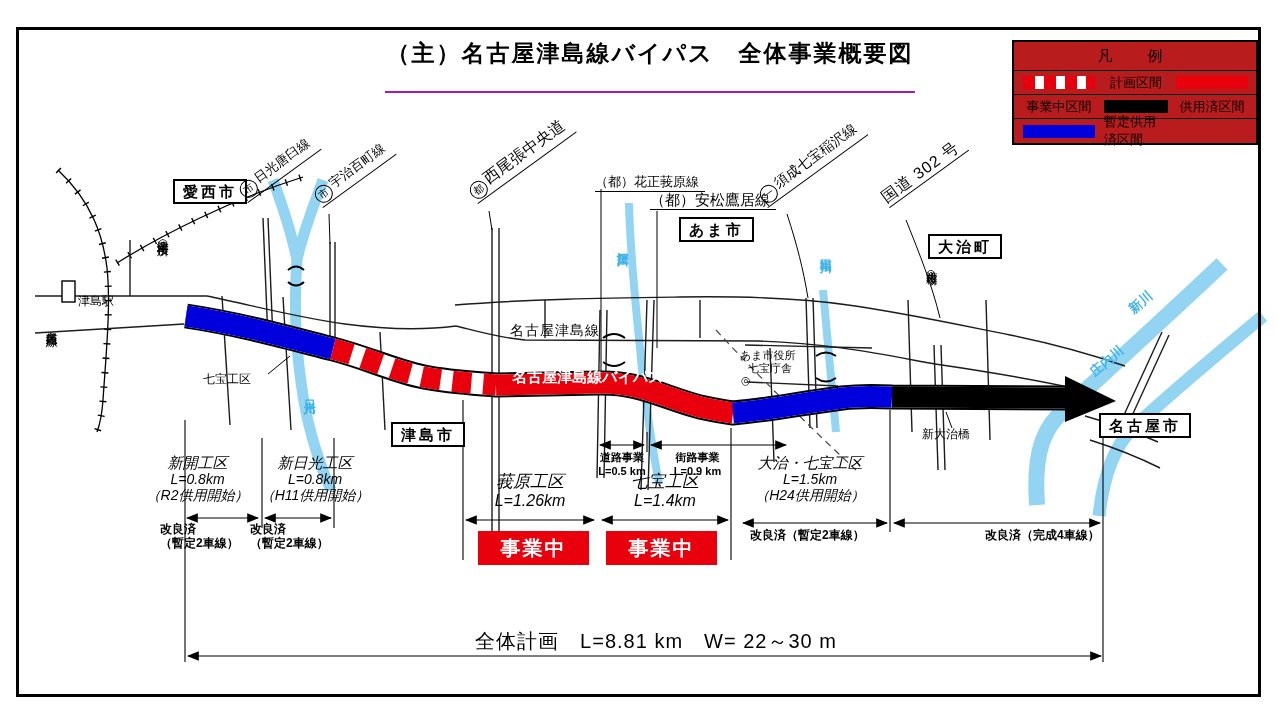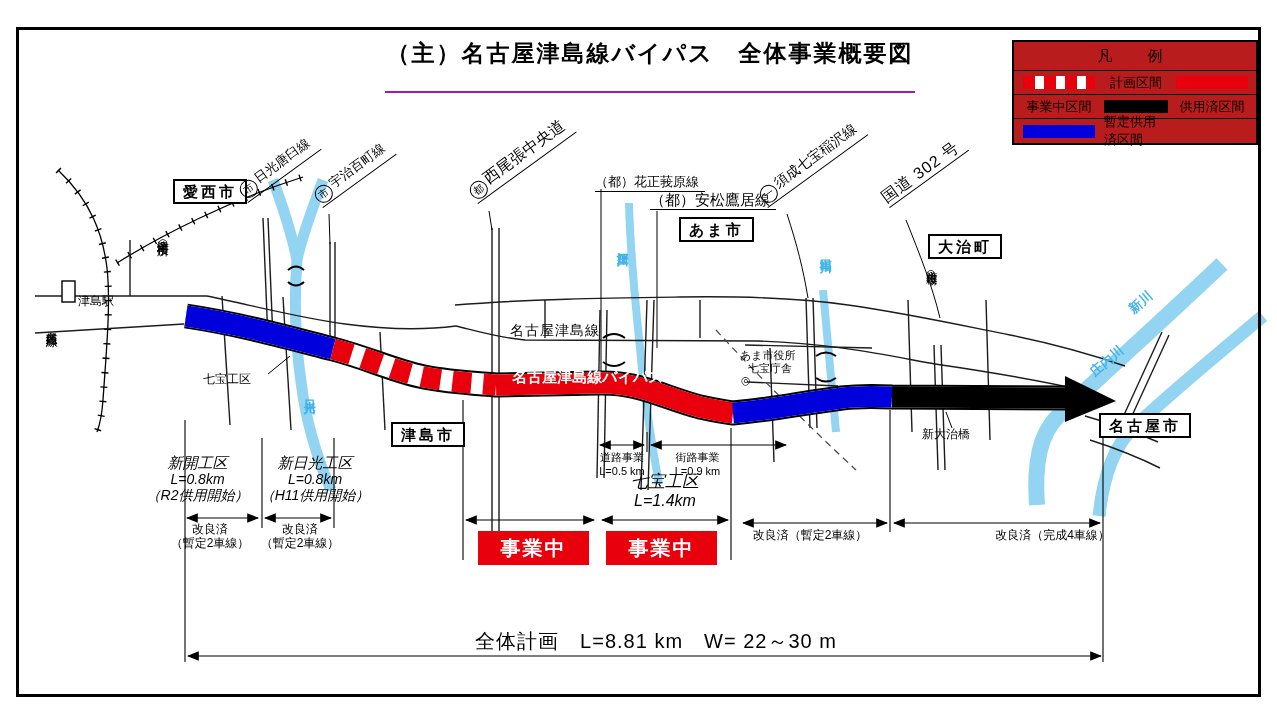--- a/index.html
+++ b/index.html
@@ -14,24 +14,24 @@
   .underl{border-bottom:1.4px solid #000;padding-bottom:1px;padding-right:6px;}
   .citybox{border:2px solid #000;background:#fff;font-weight:bold;font-size:15px;
            letter-spacing:3px;padding:2px 8px;}
   .riverlbl{color:#41b4e8;font-weight:bold;}
   .circ{display:inline-block;border:1.3px solid #000;border-radius:50%;width:16px;height:16px;
         line-height:16px;text-align:center;font-size:10px;vertical-align:-2px;margin-right:2px;font-weight:normal;}
   .secblock{text-align:center;font-size:14px;font-style:italic;}
   .secblock .nm{font-size:15px;}
   .secblock.big .nm{font-size:17px;}
   .secblock.big .ln{font-size:16px;}
-  .statusblock{text-align:center;font-size:12px;}
+  .statusblock{text-align:left;font-size:12px;font-weight:bold;}
   .badge{position:absolute;color:#fff;font-weight:bold;font-size:20px;text-align:center;
          letter-spacing:2px;}
-  .subproj{text-align:center;font-size:11px;font-weight:normal;line-height:1.3;}
+  .subproj{text-align:center;font-size:11px;font-weight:bold;line-height:1.3;}
   .title{position:absolute;left:385px;top:38px;width:530px;text-align:center;
          font-size:23px;font-weight:bold;letter-spacing:2px;padding-bottom:22px;
          border-bottom:2px solid #a21caf;}
   .total{position:absolute;left:386px;top:628px;width:540px;text-align:center;
          font-size:20px;letter-spacing:1px;}
   
   .legend{position:absolute;left:1012px;top:40px;width:246px;border:2.5px solid #000;
           background:#b91c1c;box-sizing:border-box;}
   .legend .hdr{height:28px;line-height:28px;text-align:center;font-size:15px;
                letter-spacing:10px;border-bottom:1.5px solid #000;}
@@ -245,24 +245,33 @@
   <div class="lbl secblock" style="left:140px;top:454px;width:115px;">
     <div class="nm">新開工区</div>
     <div class="ln">L=0.8km</div>
     <div>（R2供用開始）</div>
   </div>
   <div class="lbl secblock" style="left:255px;top:454px;width:120px;">
     <div class="nm">新日光工区</div>
     <div class="ln">L=0.8km</div>
     <div>（H11供用開始）</div>
   </div>
+  <div class="lbl secblock big" style="left:465px;top:472px;width:130px;">
+    <div class="nm">莪原工区</div>
+    <div class="ln">L=1.26km</div>
+  </div>
   <div class="lbl secblock big" style="left:600px;top:472px;width:130px;">
     <div class="nm">七宝工区</div>
     <div class="ln">L=1.4km</div>
   </div>
+  <div class="lbl secblock" style="left:745px;top:454px;width:130px;">
+    <div class="nm">大治・七宝工区</div>
+    <div class="ln">L=1.5km</div>
+    <div>（H24供用開始）</div>
+  </div>
 
   <div class="lbl statusblock" style="left:160px;top:523px;width:100px;">
     <div>改良済</div>
     <div>（暫定2車線）</div>
   </div>
   <div class="lbl statusblock" style="left:250px;top:523px;width:100px;">
     <div>改良済</div>
     <div>（暫定2車線）</div>
   </div>
   <div class="lbl statusblock" style="left:750px;top:529px;width:120px;">

